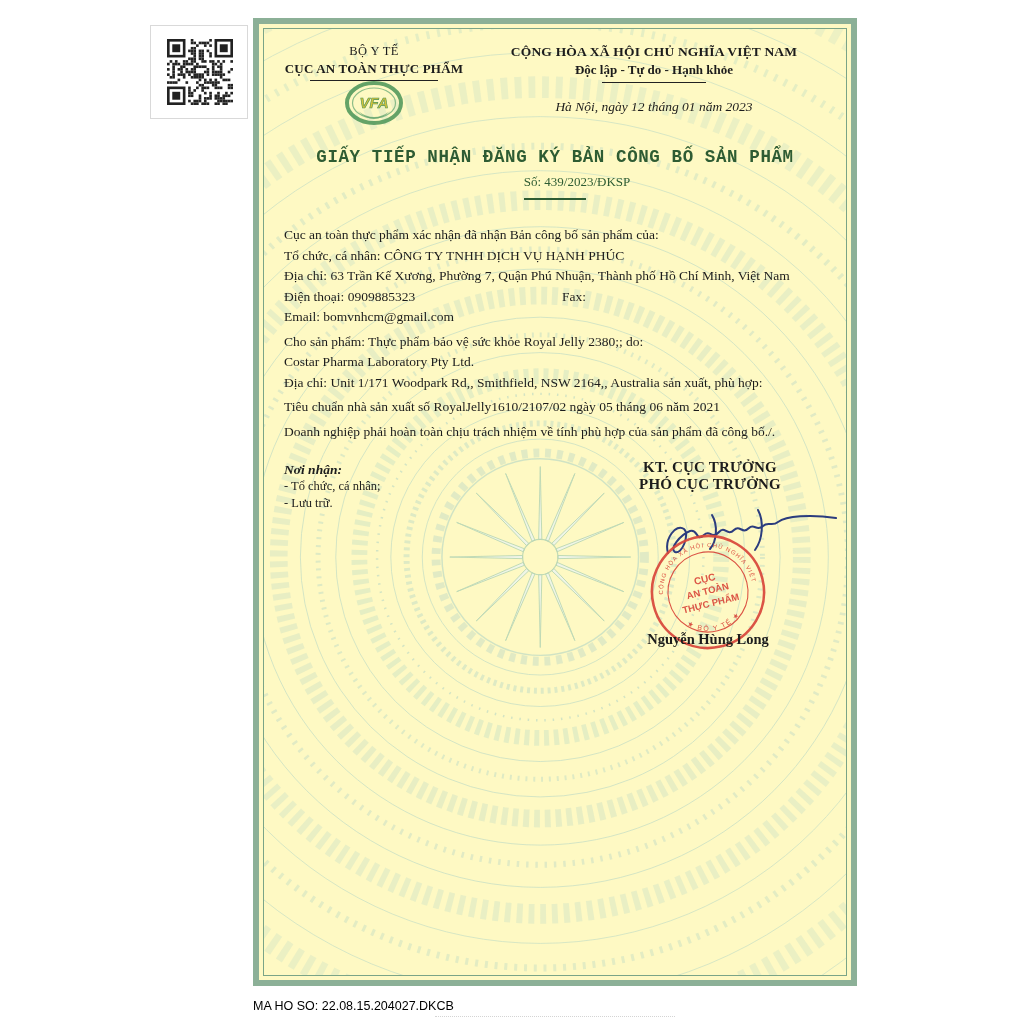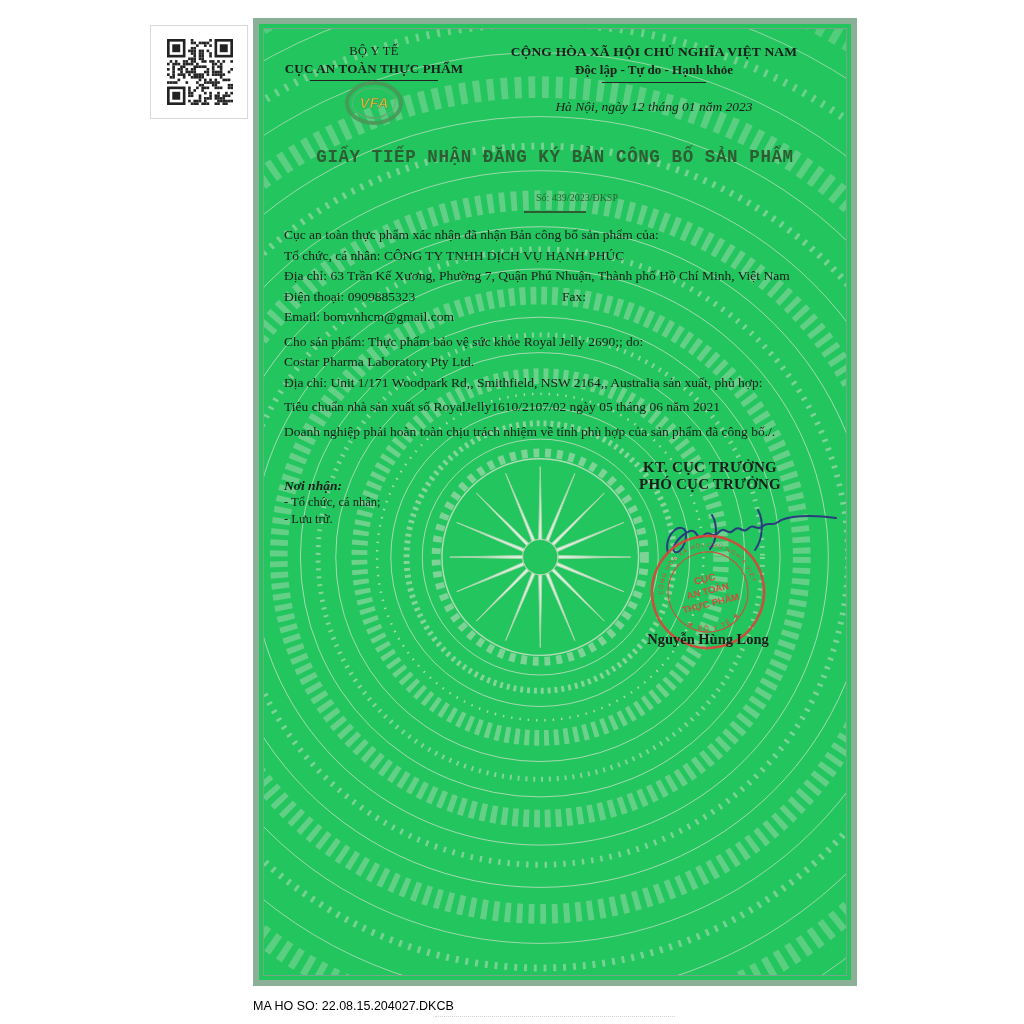--- a/index.html
+++ b/index.html
@@ -5,21 +5,21 @@
   html,body{margin:0;padding:0;}
   body{width:1024px;height:1024px;background:#ffffff;position:relative;
        font-family:"Liberation Serif","DejaVu Serif",serif;color:#1c1c1c;overflow:hidden;}
 
   
   .qr-box{position:absolute;left:150px;top:25px;width:98px;height:94px;background:#fff;
           border:1px solid #d9d9d9;box-sizing:border-box;}
   .qr-box svg{position:absolute;left:16px;top:13px;}
 
   
-  .doc{position:absolute;left:253px;top:18px;width:604px;height:968px;background:#22c55e;
+  .doc{position:absolute;left:253px;top:18px;width:604px;height:968px;background:#fef9c3;
        border:6px solid #8cb097;box-sizing:border-box;}
   .doc-inner{position:absolute;inset:4px;border:1.5px solid #7aa487;overflow:hidden;}
   .pattern{position:absolute;left:0;top:0;width:100%;height:100%;pointer-events:none;}
   .content{position:absolute;inset:0;z-index:2;}
 
   
   .hdr-left{position:absolute;left:10px;top:14px;width:200px;text-align:center;line-height:17px;}
   .hdr-left .ministry{font-size:12.5px;letter-spacing:.4px;}
   .hdr-left .dept{font-size:13px;font-weight:bold;letter-spacing:.2px;}
   .hdr-rule-l{width:128px;height:1.4px;background:#222;margin:3px auto 0;}
@@ -27,31 +27,31 @@
 
   .hdr-right{position:absolute;left:225px;top:14px;width:330px;text-align:center;line-height:18px;}
   .hdr-right .country{font-size:13.5px;font-weight:bold;letter-spacing:.2px;}
   .hdr-right .motto{font-size:13px;font-weight:bold;}
   .hdr-rule-r{width:104px;height:1.4px;background:#222;margin:3px auto 0;}
   .dateline{margin-top:15px;font-size:13.5px;font-style:italic;font-weight:400;}
 
   
   .title-block{position:absolute;left:0;top:118px;width:100%;text-align:center;}
   .title-main{font-size:17.5px;font-weight:bold;color:#2e5c33;letter-spacing:.6px;font-family:Liberation Mono, monospace;}
-  .title-no{margin-top:25px;font-size:10px;color:#2e5c33;padding-left:44px;}
+  .title-no{margin-top:7px;font-size:13px;color:#2e5c33;padding-left:44px;}
   .title-rule{width:62px;height:2px;background:#2e5c33;margin:8px auto 0;}
 
   
   .body-block{position:absolute;left:20px;top:196px;width:540px;font-size:13.5px;line-height:20.5px;}
   .body-line{position:relative;}
   .gap{margin-top:4px;}
   .fax{position:absolute;left:278px;top:0;}
 
   
-  .recipients{position:absolute;left:20px;top:448px;font-size:13px;line-height:17px;}
+  .recipients{position:absolute;left:20px;top:432px;font-size:13px;line-height:17px;}
   .recipients .rcpt-head{font-weight:bold;font-style:italic;font-size:13.5px;}
   .recipients .rcpt-item{font-size:12.5px;}
   .sig-titles{position:absolute;left:326px;top:430px;width:240px;text-align:center;
               font-size:15px;font-weight:bold;line-height:17px;letter-spacing:.2px;}
   .signature-svg{position:absolute;left:396px;top:476px;}
   .stamp{position:absolute;left:379px;top:498px;width:130px;height:130px;transform:rotate(-14deg);opacity:.92;}
   .signer-name{position:absolute;left:324px;top:602px;width:240px;text-align:center;
                font-size:14.5px;font-weight:bold;}
 
   
@@ -361,21 +361,21 @@
 
       <div class="body-block">
         <div class="body-line">Cục an toàn thực phẩm xác nhận đã nhận Bản công bố sản phẩm của:</div>
         <div class="body-line">Tổ chức, cá nhân: CÔNG TY TNHH DỊCH VỤ HẠNH PHÚC</div>
         <div class="body-line">Địa chỉ: 63 Trần Kế Xương, Phường 7, Quận Phú Nhuận, Thành phố Hồ Chí Minh, Việt Nam</div>
         <div class="body-line">
           <span>Điện thoại: 0909885323</span>
           <span class="fax">Fax:</span>
         </div>
         <div class="body-line">Email: bomvnhcm@gmail.com</div>
-        <div class="body-line gap">Cho sản phẩm: Thực phẩm bảo vệ sức khỏe Royal Jelly 2690;; do:</div>
+        <div class="body-line gap">Cho sản phẩm: Thực phẩm bảo vệ sức khỏe Royal Jelly 2380;; do:</div>
         <div class="body-line">Costar Pharma Laboratory Pty Ltd.</div>
         <div class="body-line">Địa chỉ: Unit 1/171 Woodpark Rd,, Smithfield, NSW 2164,, Australia sản xuất, phù hợp:</div>
         <div class="body-line gap">Tiêu chuẩn nhà sản xuất số RoyalJelly1610/2107/02 ngày 05 tháng 06 năm 2021</div>
         <div class="body-line gap">Doanh nghiệp phải hoàn toàn chịu trách nhiệm về tính phù hợp của sản phẩm đã công bố./.</div>
       </div>
 
       <div class="recipients">
         <div class="rcpt-head">Nơi nhận:</div>
         <div class="rcpt-item">- Tổ chức, cá nhân;</div>
         <div class="rcpt-item">- Lưu trữ.</div>

